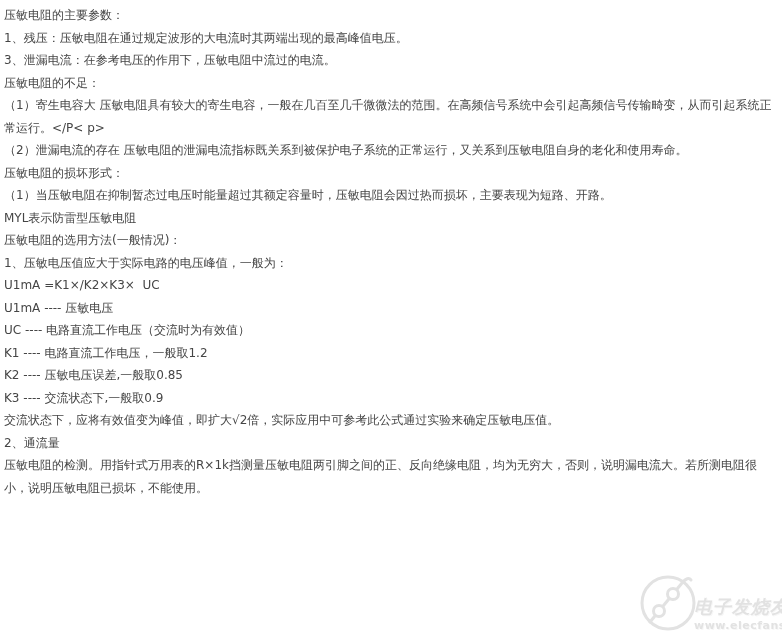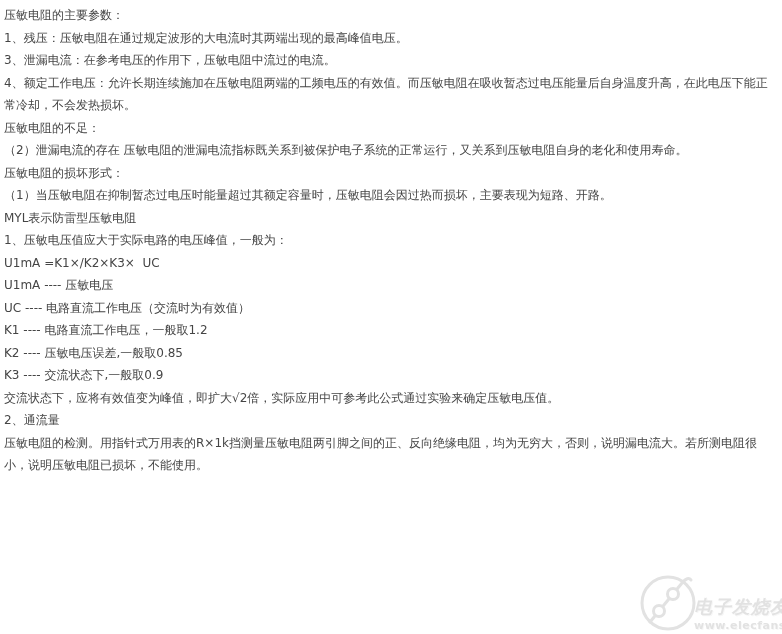--- a/index.html
+++ b/index.html
@@ -62,26 +62,27 @@
   }
 </style>
 </head>
 <body>
 
 <div class="page">
   <div class="content">
     <p>压敏电阻的主要参数：</p>
     <p>1、残压：压敏电阻在通过规定波形的大电流时其两端出现的最高峰值电压。</p>
     <p>3、泄漏电流：在参考电压的作用下，压敏电阻中流过的电流。</p>
-    <p>4、额定工作电压：允许长期连续施加在压敏电阻两端的工频电压的有效值。而压敏电阻在吸收暂态过电压能量后自身温度升高，在此电压下能正常冷却，不会发热损坏。</p>
     <p>压敏电阻的不足：</p>
+    <p>（1）寄生电容大 压敏电阻具有较大的寄生电容，一般在几百至几千微微法的范围。在高频信号系统中会引起高频信号传输畸变，从而引起系统正常运行。&lt;/P&lt; p&gt;</p>
     <p>（2）泄漏电流的存在 压敏电阻的泄漏电流指标既关系到被保护电子系统的正常运行，又关系到压敏电阻自身的老化和使用寿命。</p>
     <p>压敏电阻的损坏形式：</p>
     <p>（1）当压敏电阻在抑制暂态过电压时能量超过其额定容量时，压敏电阻会因过热而损坏，主要表现为短路、开路。</p>
     <p>MYL表示防雷型压敏电阻</p>
+    <p>压敏电阻的选用方法(一般情况)：</p>
     <p>1、压敏电压值应大于实际电路的电压峰值，一般为：</p>
     <p>U1mA =K1×/K2×K3×  UC</p>
     <p>U1mA ---- 压敏电压</p>
     <p>UC ---- 电路直流工作电压（交流时为有效值）</p>
     <p>K1 ---- 电路直流工作电压，一般取1.2</p>
     <p>K2 ---- 压敏电压误差,一般取0.85</p>
     <p>K3 ---- 交流状态下,一般取0.9</p>
     <p>交流状态下，应将有效值变为峰值，即扩大√2倍，实际应用中可参考此公式通过实验来确定压敏电压值。</p>
     <p>2、通流量</p>
     <p>压敏电阻的检测。用指针式万用表的R×1k挡测量压敏电阻两引脚之间的正、反向绝缘电阻，均为无穷大，否则，说明漏电流大。若所测电阻很小，说明压敏电阻已损坏，不能使用。</p>

